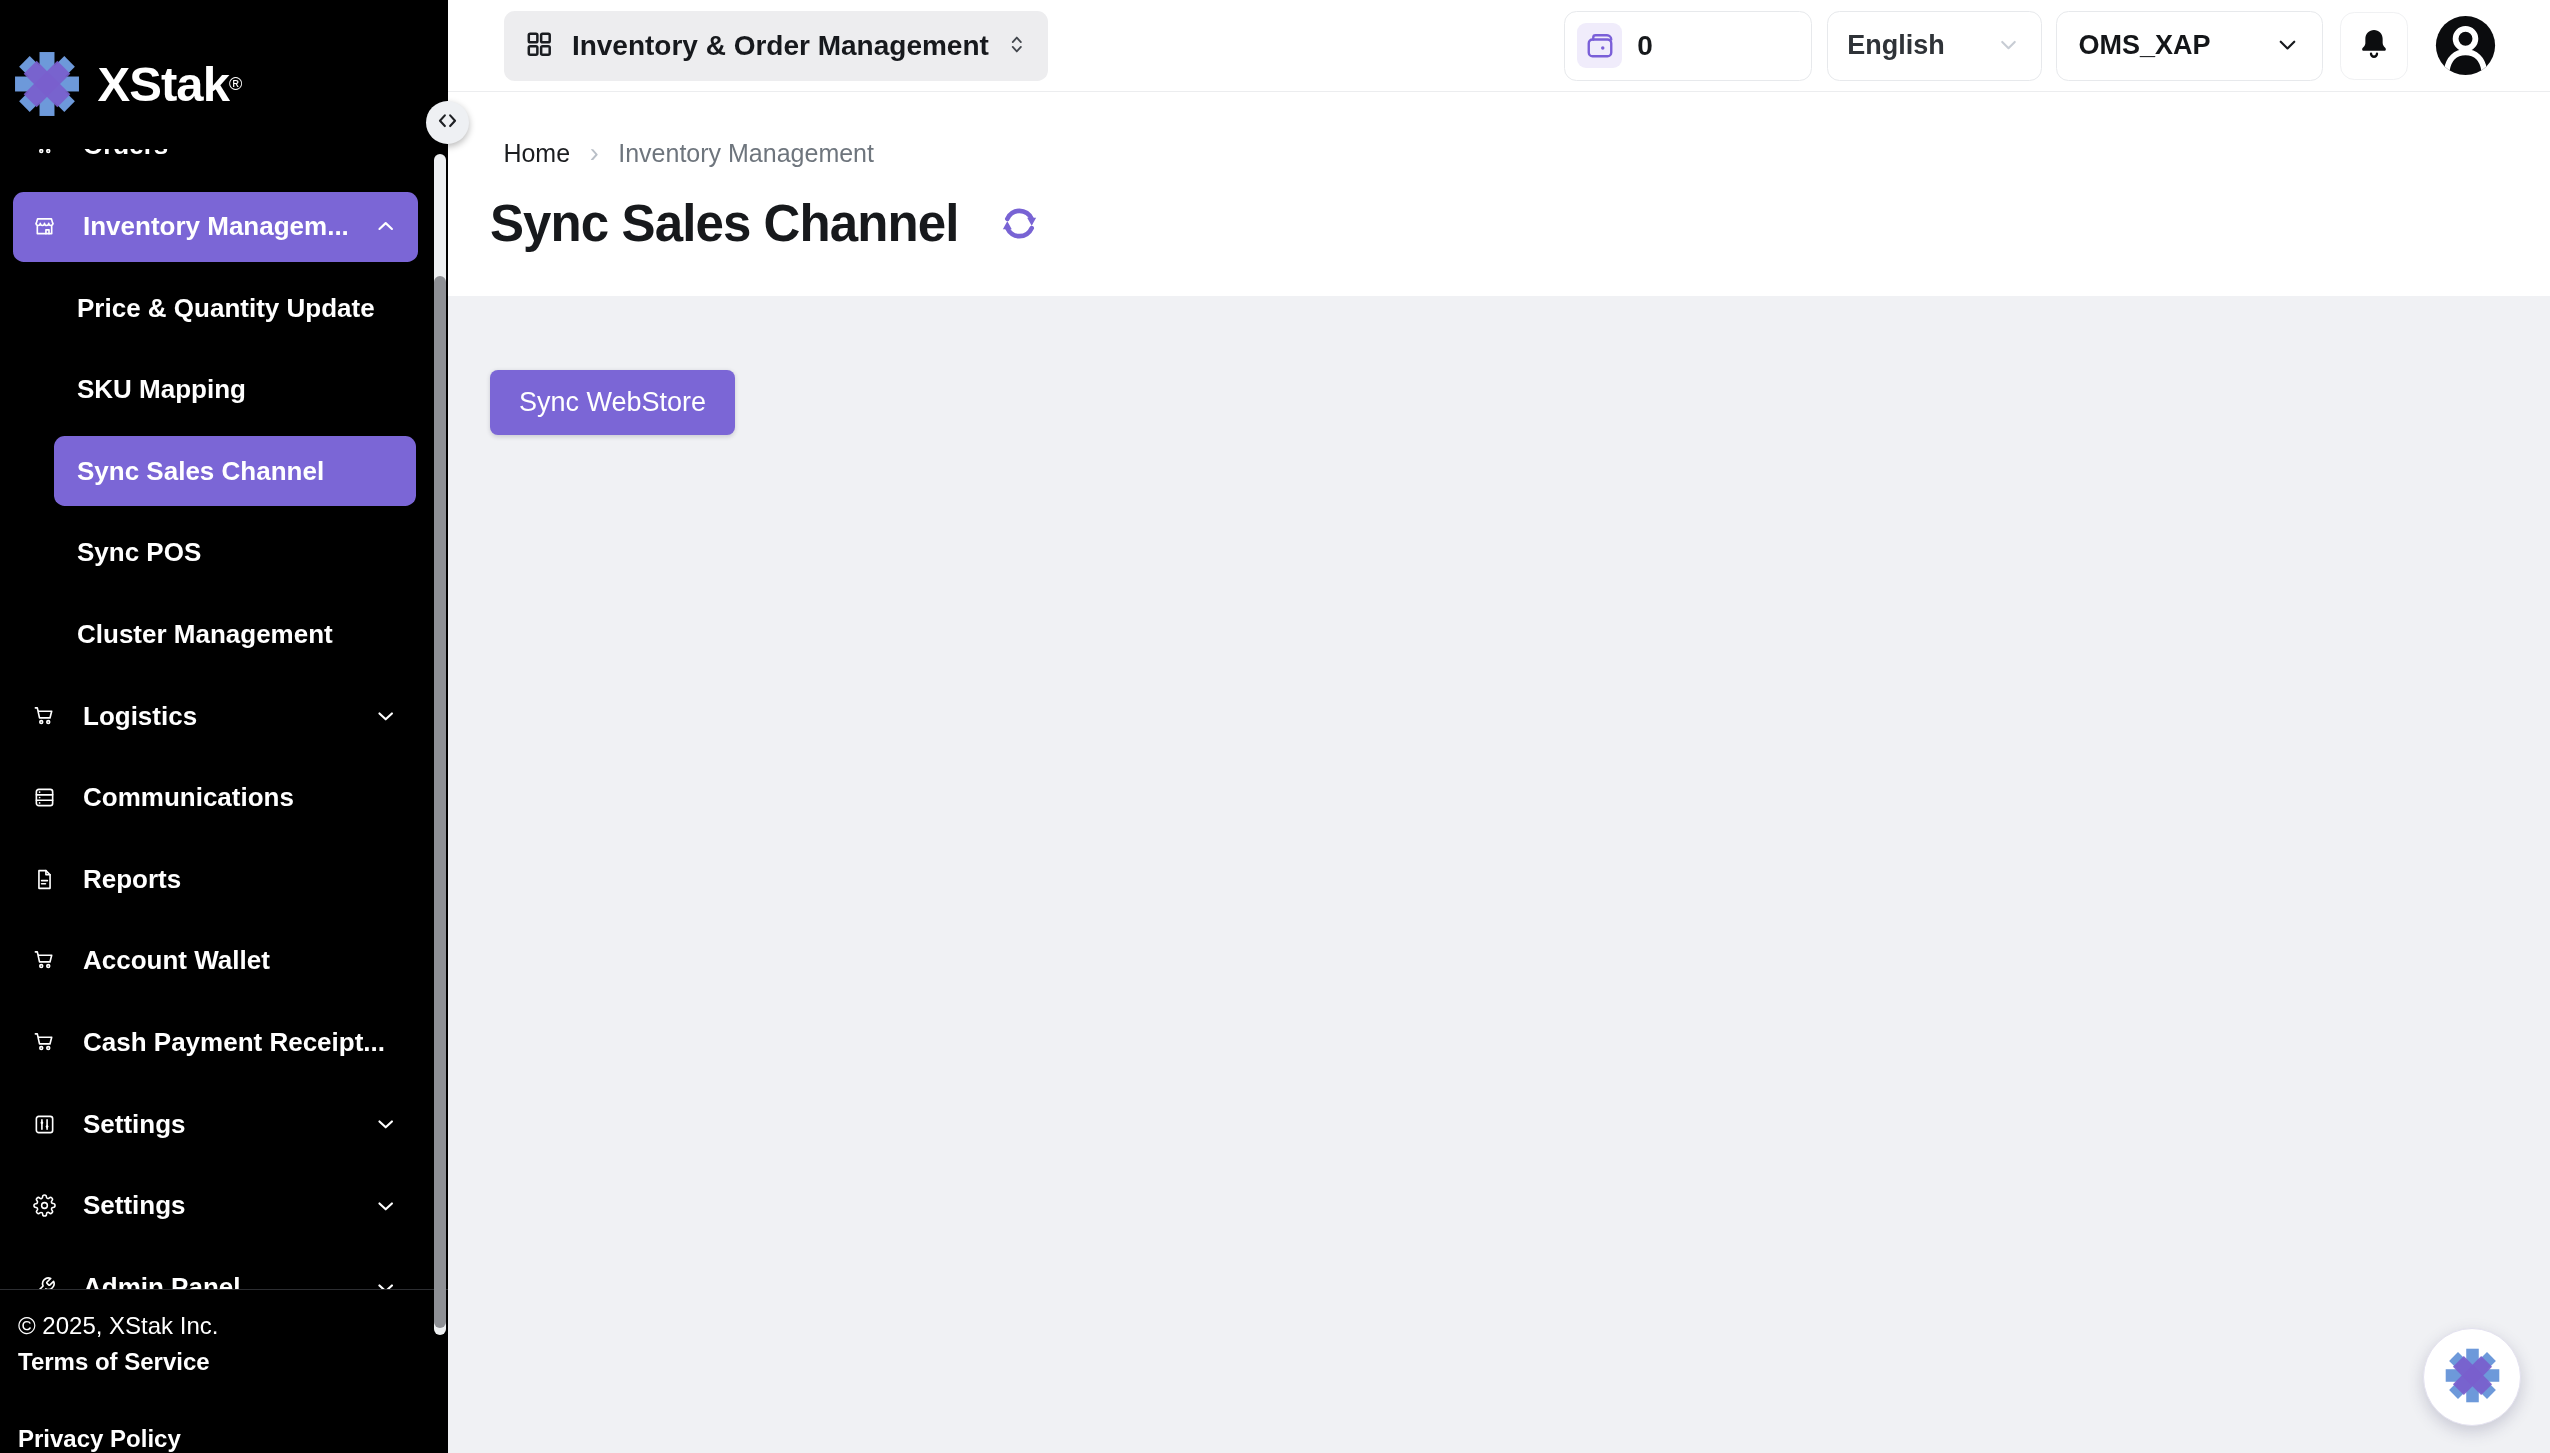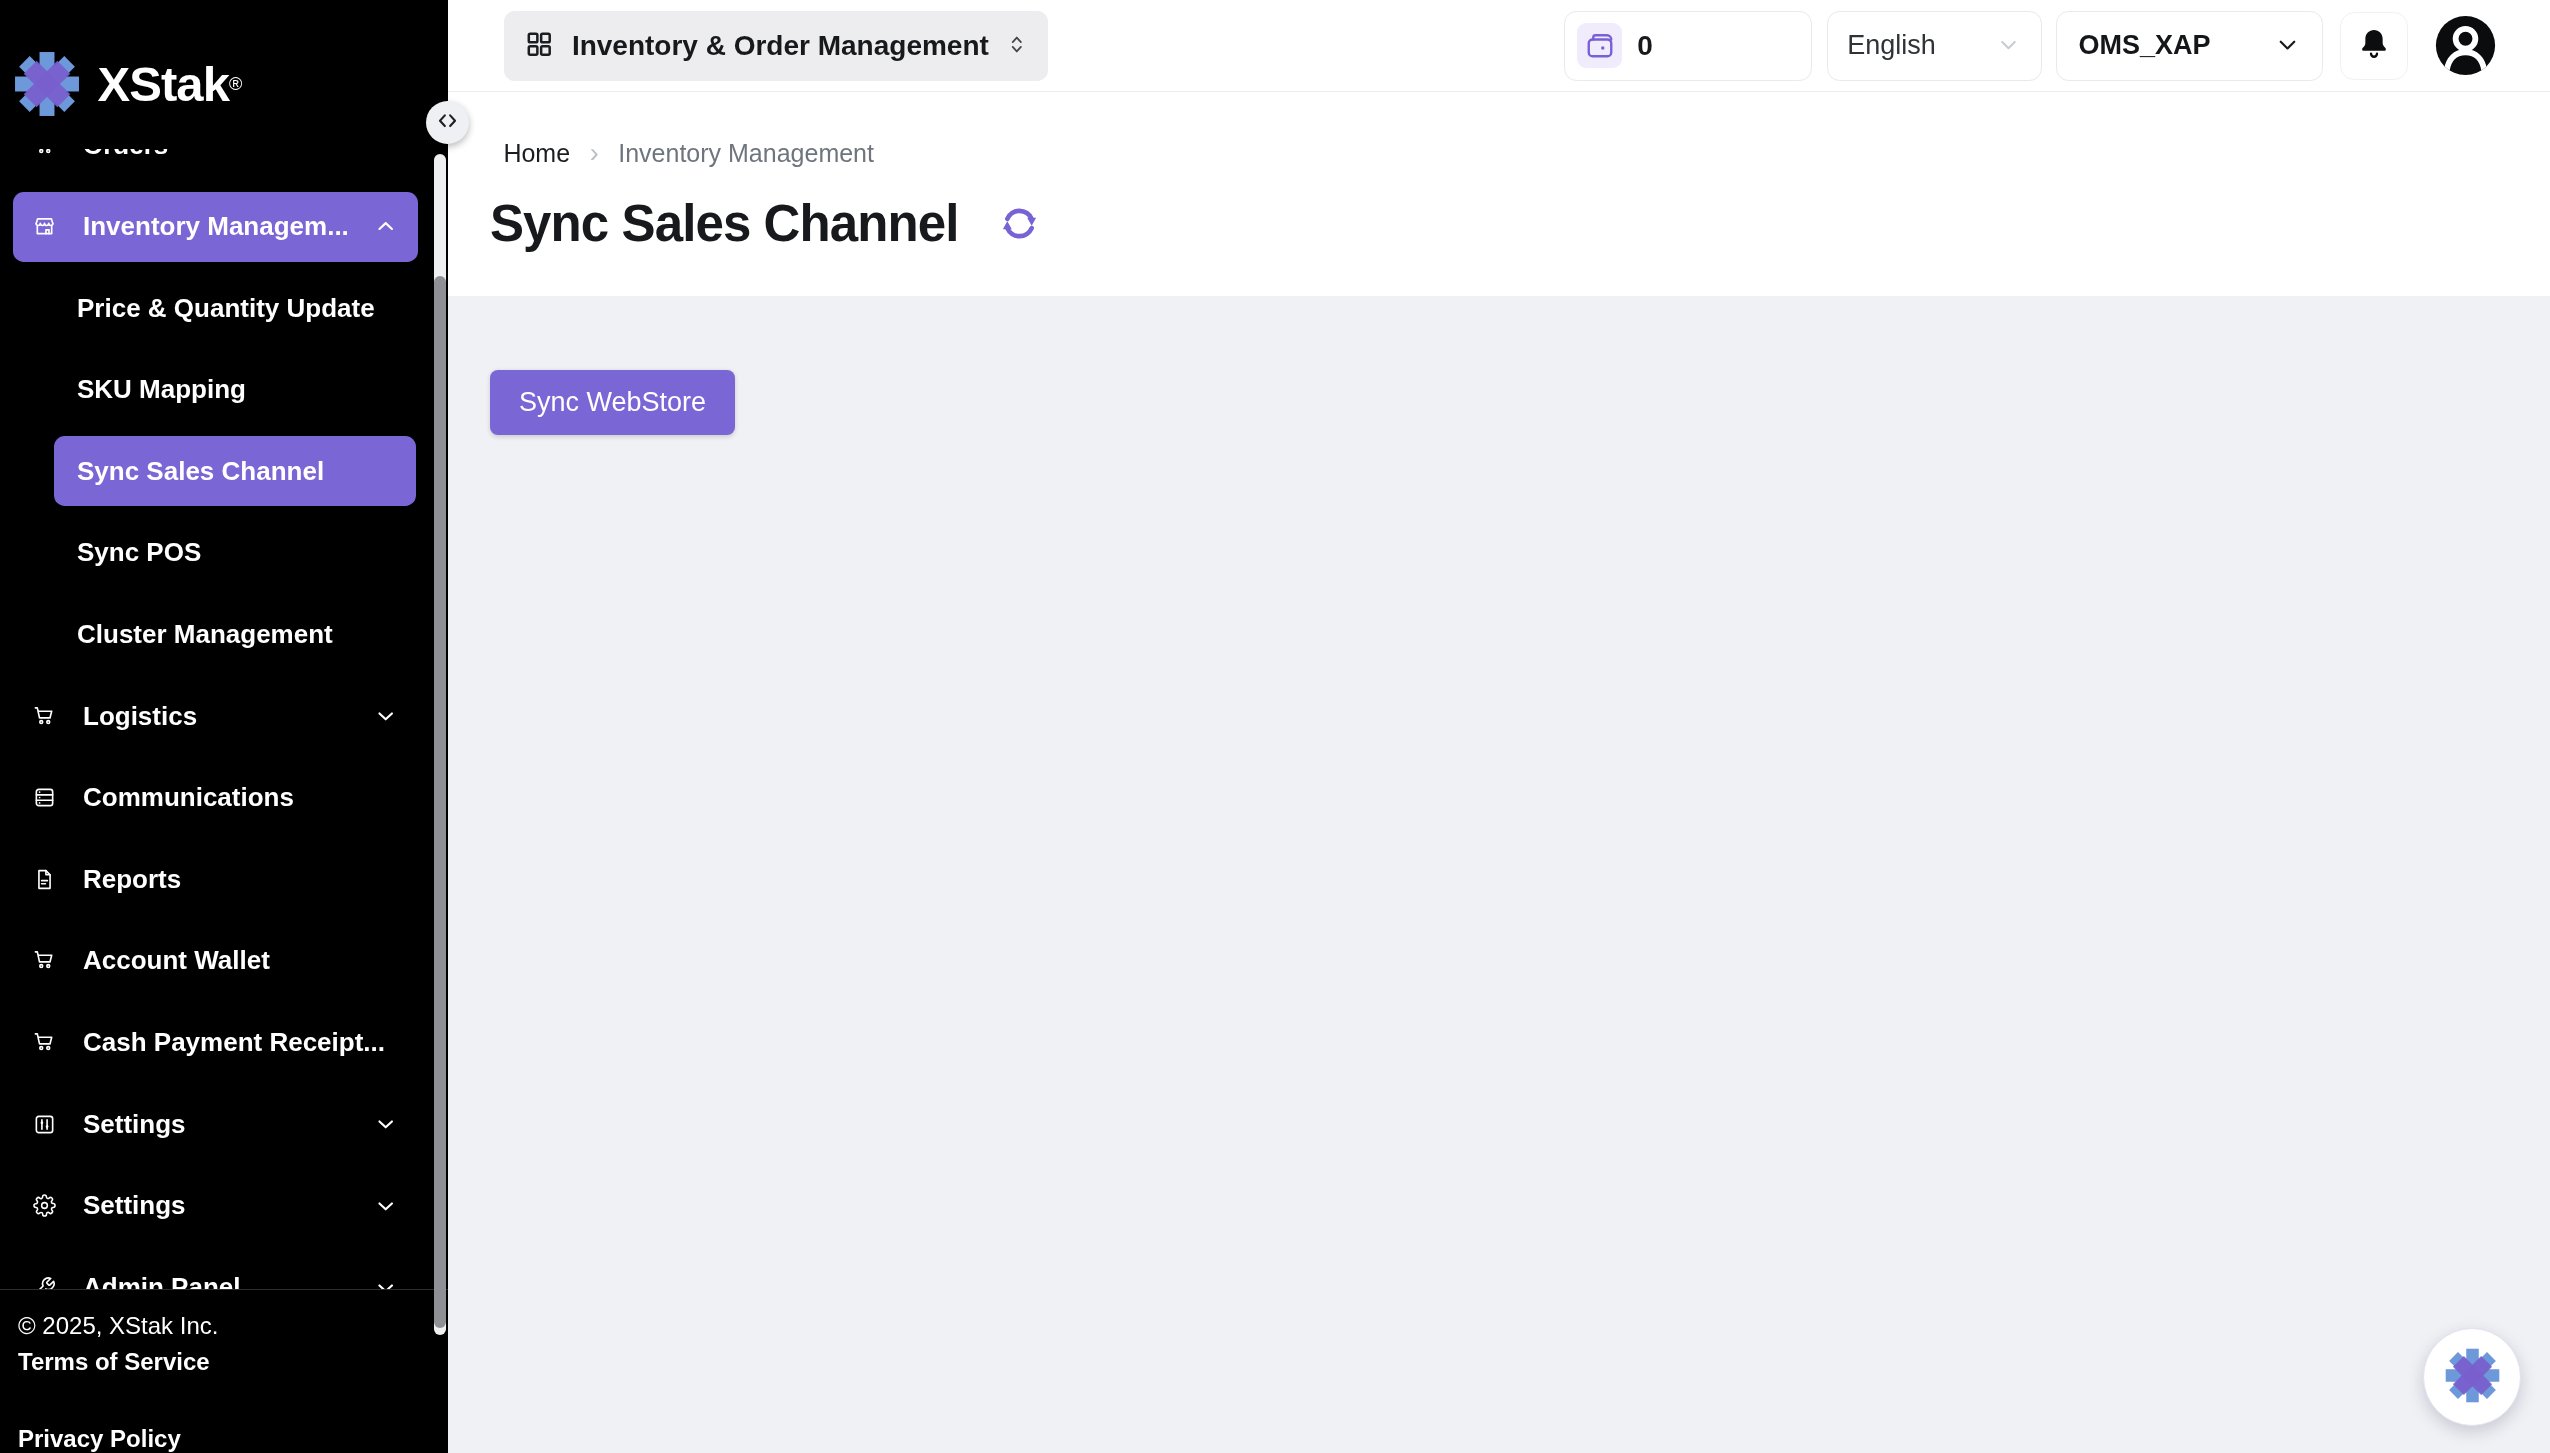--- a/index.html
+++ b/index.html
@@ -53,21 +53,21 @@
     display:flex; align-items:center; gap:18px; padding:0 21.4px; cursor:pointer; }
   .app-switcher-label { font-size:28px; font-weight:700; color:#17191d; white-space:nowrap; }
   .topbar-right { margin-left:auto; display:flex; align-items:center; }
   .pill { height:70px; background:#fff; border:1.8px solid #e7e9ec; border-radius:12.5px;
     display:flex; align-items:center; cursor:pointer; }
   .wallet-pill { width:248px; padding-left:12.5px; margin-right:15px; }
   .wallet-icon-box { width:45px; height:45px; border-radius:9px; background:#f0ecfb;
     display:flex; align-items:center; justify-content:center; }
   .wallet-count { font-size:28px; font-weight:700; color:#17191c; margin-left:15px; }
   .lang-pill { width:215px; padding:0 19.6px; margin-right:14.3px; }
-  .lang-label { font-size:27px; font-weight:400; color:#2f3338; }
+  .lang-label { font-size:27px; font-weight:700; color:#2f3338; }
   .lang-chevron { margin-left:auto; }
   .ws-pill { width:267px; padding:0 21.4px; margin-right:17px; }
   .ws-label { font-size:27px; font-weight:600; color:#141619; }
   .ws-chevron { margin-left:auto; }
   .bell-btn { width:68px; height:68px; border-radius:14.3px; background:#fff;
     border:1.8px solid #f0f1f3; display:flex; align-items:center; justify-content:center;
     margin-right:27px; cursor:pointer; }
   .avatar-btn { width:61px; height:61px; border:none; background:transparent;
     border-radius:50%; cursor:pointer; display:flex; }
 

